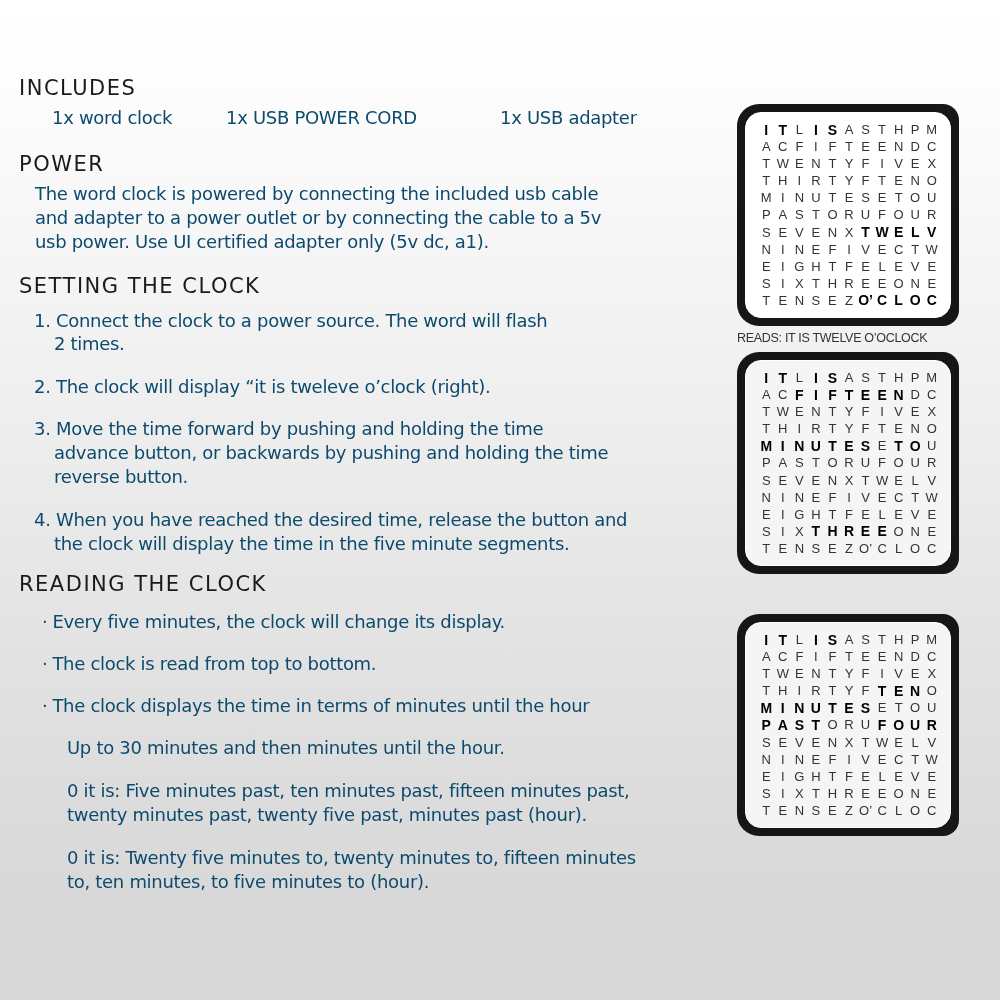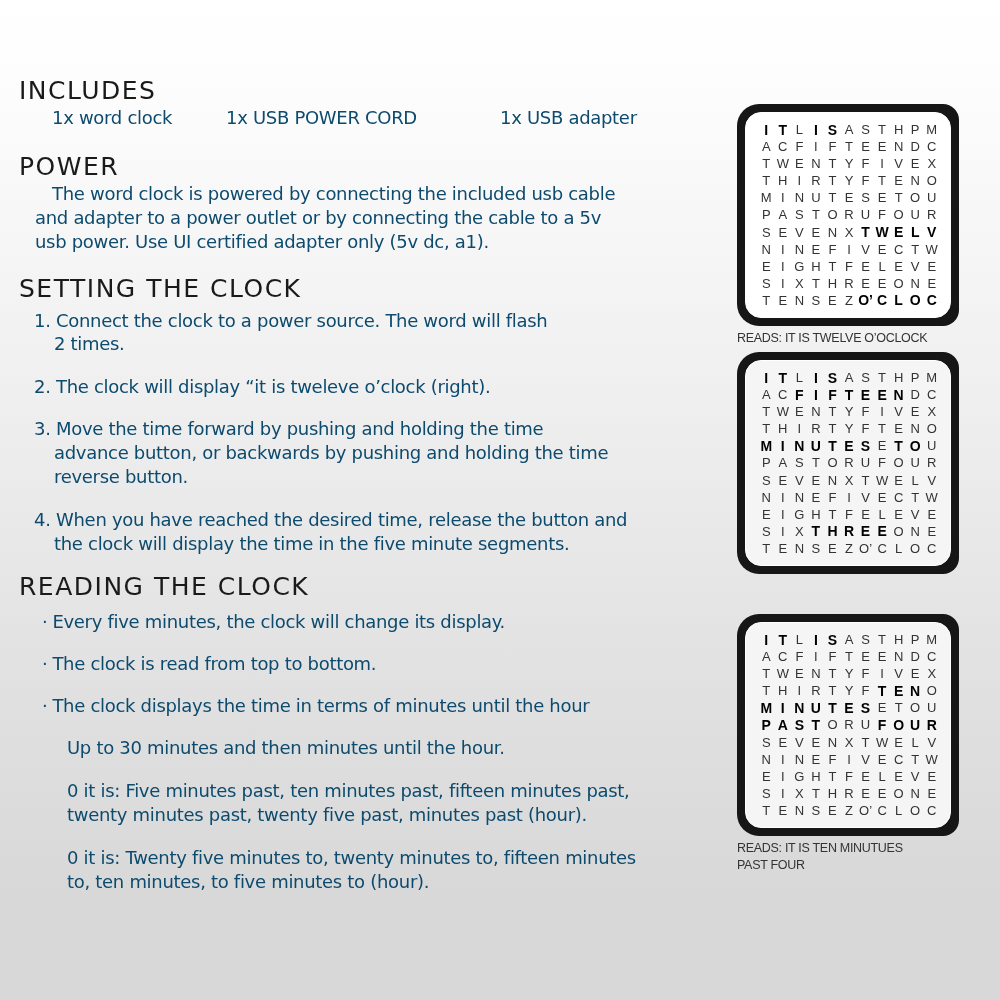--- a/index.html
+++ b/index.html
@@ -3,21 +3,21 @@
   <meta charset="utf-8">
   <style>
     html, body { margin:0; padding:0; }
     body {
       width:1000px; height:1000px; overflow:hidden; position:relative;
       background: linear-gradient(to bottom, #ffffff 0%, #fdfdfd 8%, #efefef 40%, #e0e0e0 70%, #d8d8d8 90%, #d8d8d8 100%);
       font-family: "DejaVu Sans", sans-serif;
       color:#1a1a1a;
     }
     .heading {
-      position:absolute; left:19px; font-size:25px; letter-spacing:1.5px;
+      position:absolute; left:19px; font-size:21px; letter-spacing:1.5px;
       font-weight:normal; color:#1a1a1a; white-space:nowrap;
     }
     .txt { position:absolute; font-size:18px; line-height:24px; color:#0c4a6e; white-space:nowrap; letter-spacing:-0.3px; }
     .bul::before { content:"\00B7"; margin-right:5px; }
 
     .clock {
       position:absolute; left:737px; width:222px;
     }
     .bezel {
       position:relative; width:222px; height:222px; box-sizing:border-box;
@@ -49,21 +49,21 @@
   </style>
 </head>
 <body>
 
 <div class="heading" style="top:76px;">INCLUDES</div>
 <div class="txt" style="left:52px; top:106px;">1x word clock</div>
 <div class="txt" style="left:226px; top:106px;">1x USB POWER CORD</div>
 <div class="txt" style="left:488px; top:106px;margin-left:12px;">1x USB adapter</div>
 
 <div class="heading" style="top:152px;">POWER</div>
-<div class="txt" style="left:52px; top:182px;">The word clock is powered by connecting the included usb cable</div>
+<div class="txt" style="left:35px; top:182px;">The word clock is powered by connecting the included usb cable</div>
 <div class="txt" style="left:35px; top:206px;">and adapter to a power outlet or by connecting the cable to a 5v</div>
 <div class="txt" style="left:35px; top:230px;">usb power. Use UI certified adapter only (5v dc, a1).</div>
 
 <div class="heading" style="top:274px;">SETTING THE CLOCK</div>
 <div class="txt" style="left:34px; top:309px;">1. Connect the clock to a power source. The word will flash</div>
 <div class="txt" style="left:54px; top:332px;">2 times.</div>
 <div class="txt" style="left:34px; top:375px;">2. The clock will display “it is tweleve o’clock (right).</div>
 <div class="txt" style="left:34px; top:417px;">3. Move the time forward by pushing and holding the time</div>
 <div class="txt" style="left:54px; top:441px;">advance button, or backwards by pushing and holding the time</div>
 <div class="txt" style="left:54px; top:465px;">reverse button.</div>
@@ -458,17 +458,13 @@
         <div class="cell">S</div>
         <div class="cell">E</div>
         <div class="cell">Z</div>
         <div class="cell">O’</div>
         <div class="cell">C</div>
         <div class="cell">L</div>
         <div class="cell">O</div>
         <div class="cell">C</div>
       </div>
     </div>
-  <div class="caption">
-    <div>READS: IT IS TEN MINUTUES</div>
-    <div>PAST FOUR</div>
-  </div>
 </div>
 
 </body></html>

